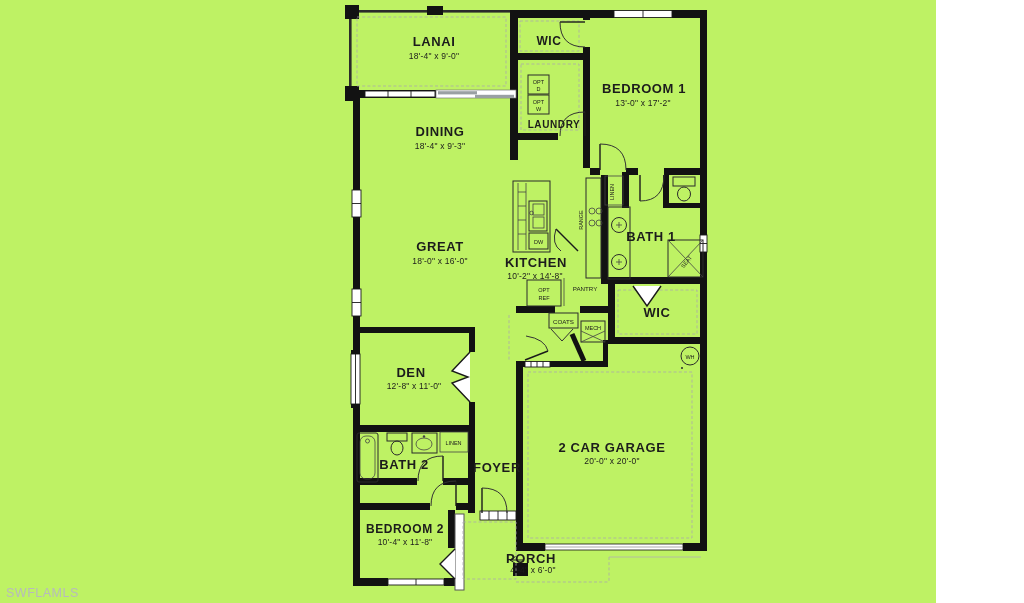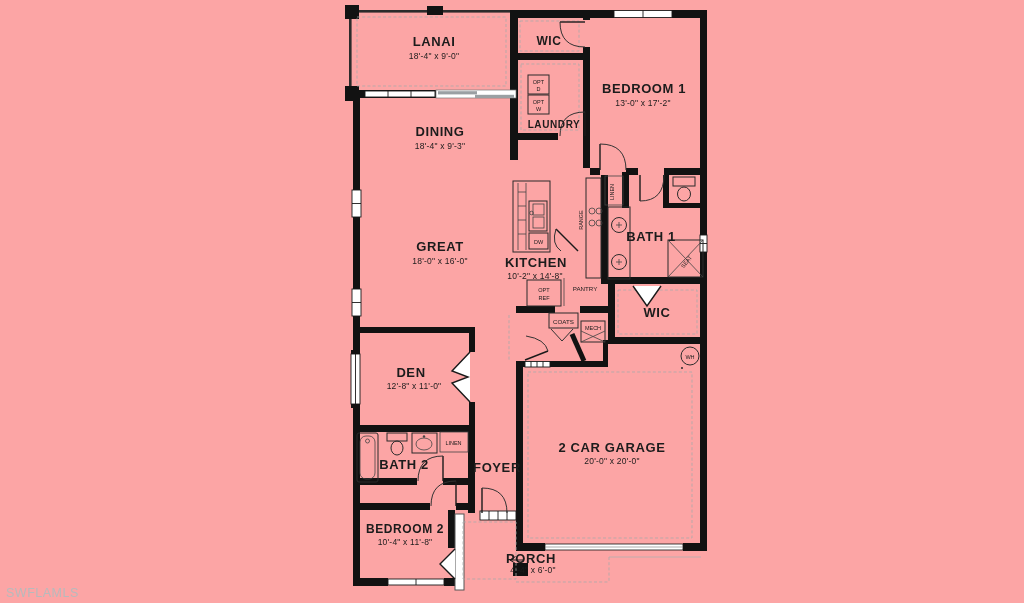--- a/index.html
+++ b/index.html
@@ -1,16 +1,16 @@
 <!DOCTYPE html>
 <html><head>
 <meta charset="utf-8">
 <style>
   html,body{margin:0;padding:0;background:#fff;width:1024px;height:603px;overflow:hidden;}
-  #stage{position:relative;width:1024px;height:603px;background:#fca5a5;font-family:"Liberation Sans",sans-serif;}
+  #stage{position:relative;width:936px;height:603px;background:#bef264;font-family:"Liberation Sans",sans-serif;}
   svg{position:absolute;left:0;top:0;}
   .rname{font-family:"Liberation Sans",sans-serif;font-weight:bold;font-size:13px;letter-spacing:.6px;fill:#1c1c1c;text-anchor:middle;}
   .rname.md{font-size:12px;}
   .rname.sm2{font-size:10px;}
   .rdims{font-family:"Liberation Sans",sans-serif;font-size:8.5px;fill:#1c1c1c;text-anchor:middle;letter-spacing:.2px;}
   .tiny{font-family:"Liberation Sans",sans-serif;font-size:5.5px;fill:#1c1c1c;text-anchor:middle;}
   .tiny2{font-family:"Liberation Sans",sans-serif;font-size:6.2px;fill:#1c1c1c;text-anchor:middle;}
   .wm{font-family:"Liberation Sans",sans-serif;font-size:12.5px;fill:#b7babc;letter-spacing:.5px;}
   .wall{fill:#121212;}
   .fix{fill:none;stroke:#2b2b2b;stroke-width:1;}

